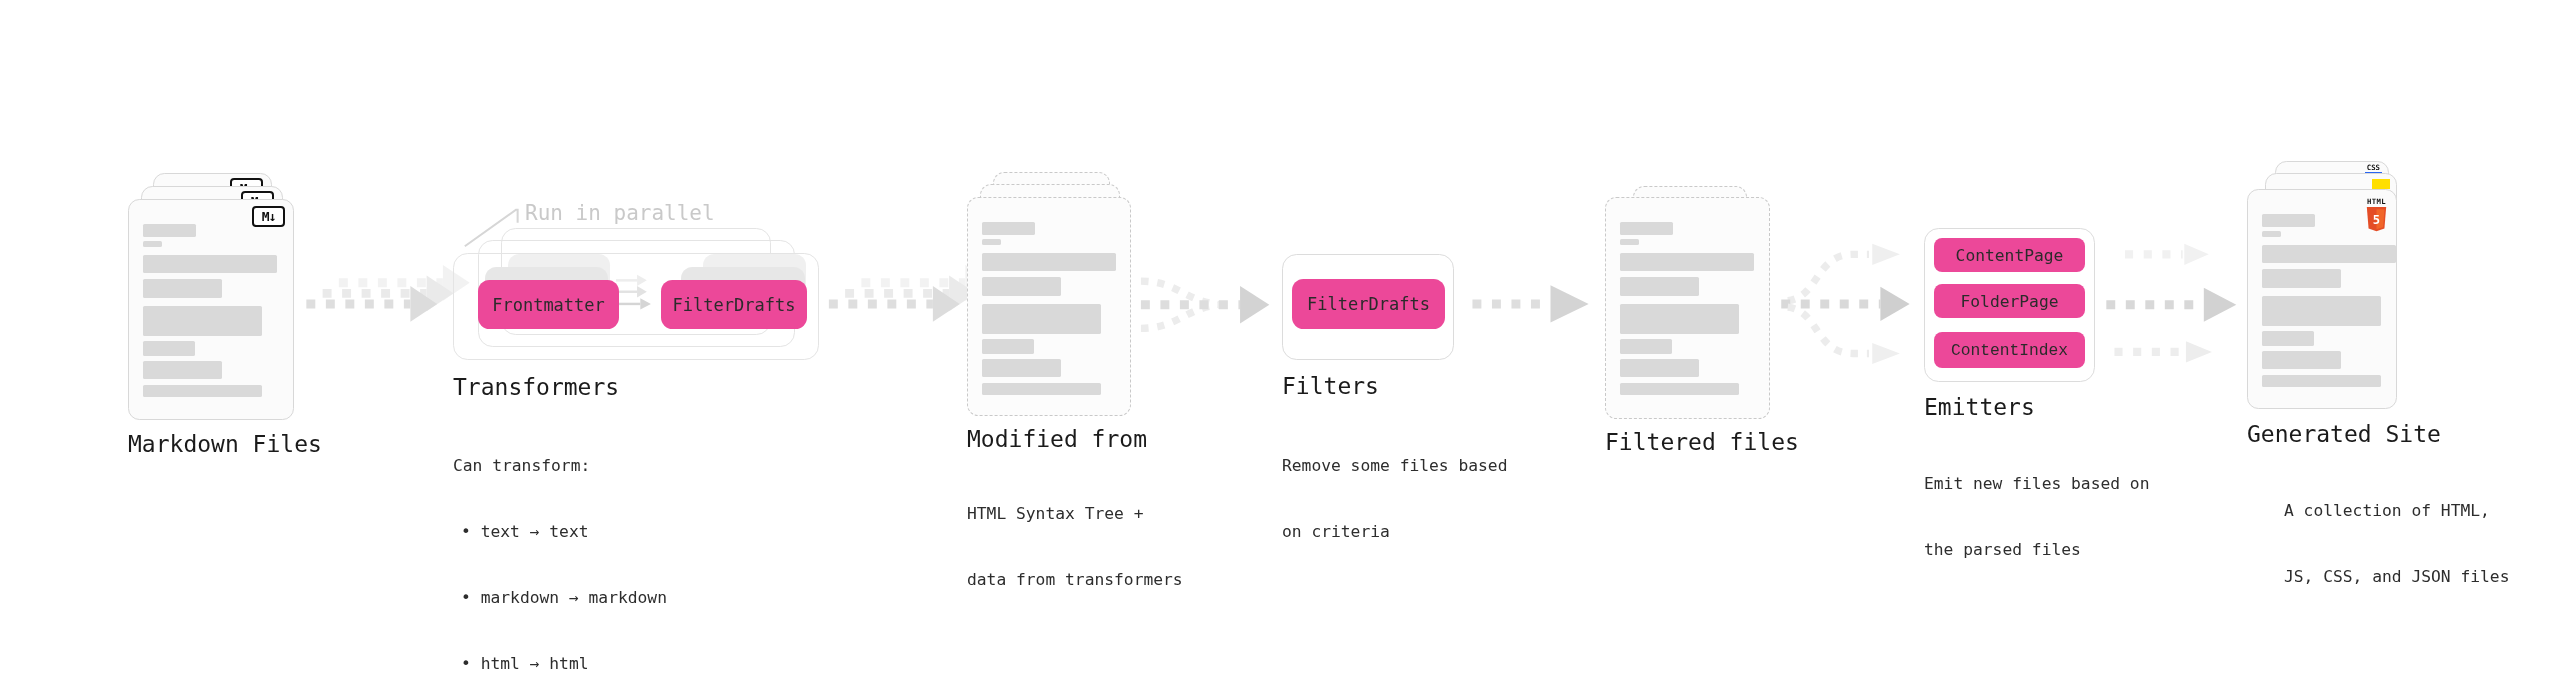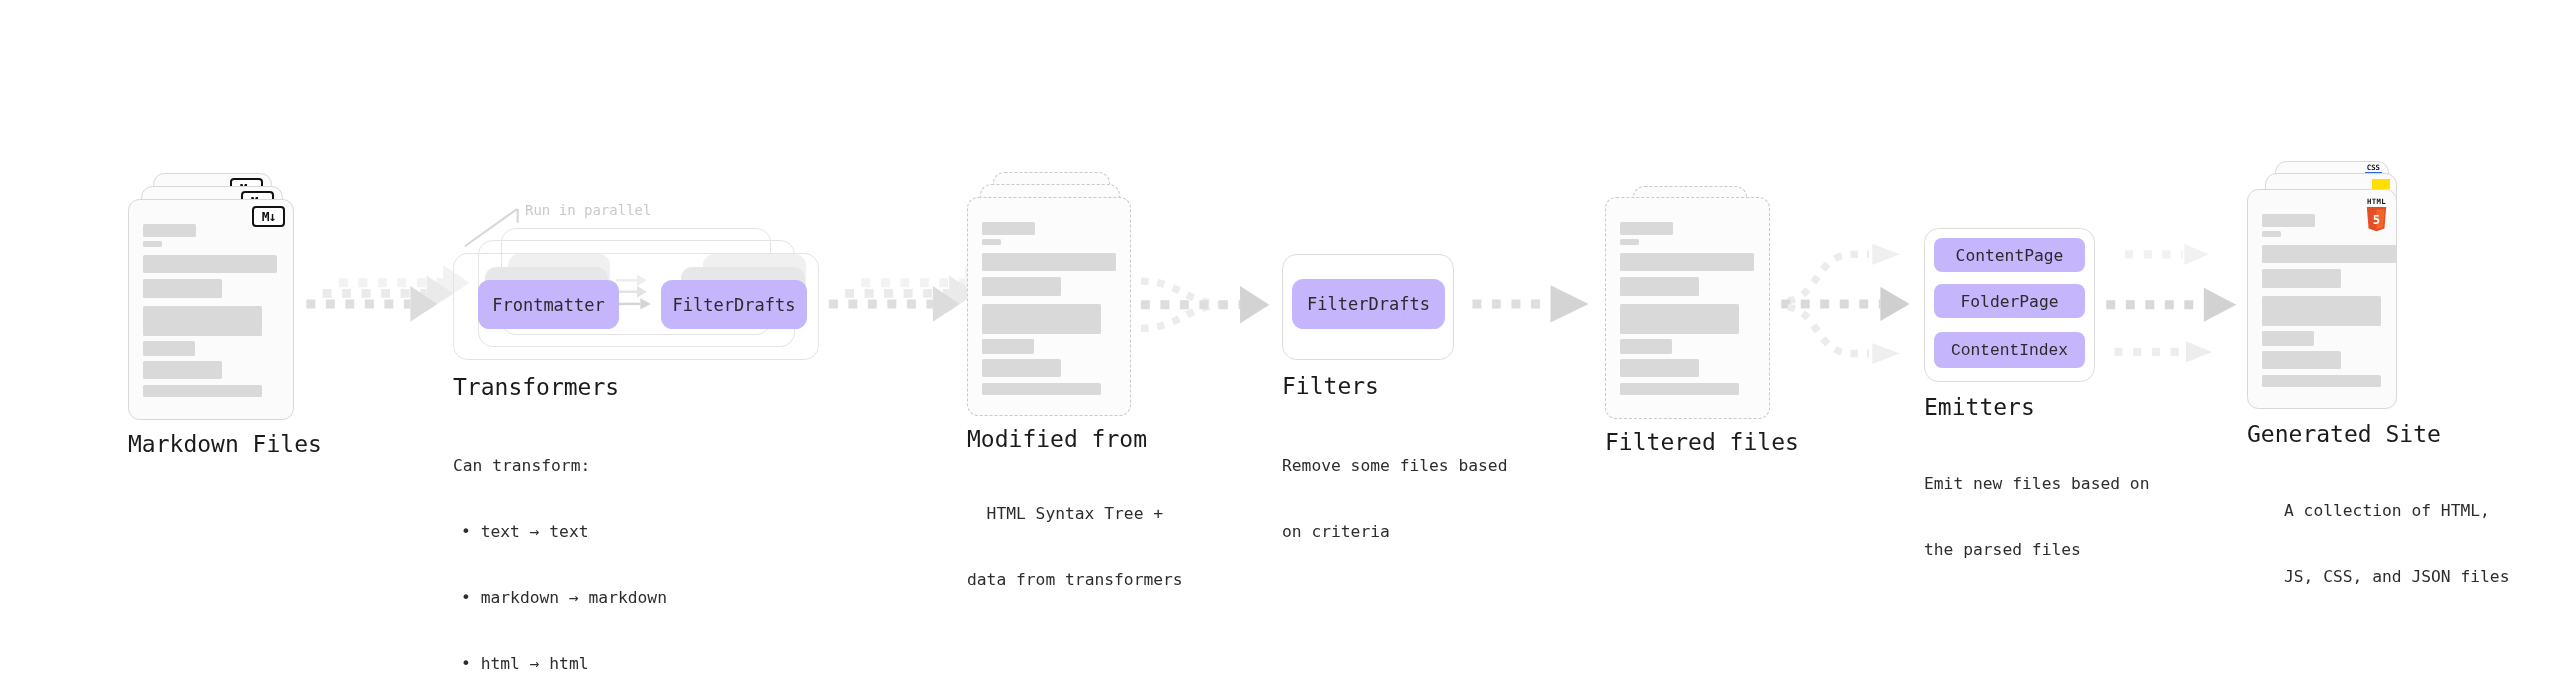--- a/index.html
+++ b/index.html
@@ -12,31 +12,31 @@
   .dl{fill:none;stroke-width:11;stroke-dasharray:11 13;}
   .dl2{fill:none;stroke-width:10;stroke-dasharray:10 13;}
   .cv{fill:none;stroke:#ececec;stroke-width:9;stroke-dasharray:9 11;}
 
   .card{position:absolute;background:#fbfbfb;border:1.6px solid #d8d8d8;border-radius:11.4px;box-sizing:border-box;}
   .card.dashed{border-style:dashed;border-color:#c9c9c9;background:#fcfcfc;}
 
   .frame{position:absolute;border:1.6px solid #e4e4e4;border-radius:14.6px;box-sizing:border-box;background:transparent;}
   .frame.strong{border-color:#dcdcdc;background:#ffffff;}
 
-  .gbox{position:absolute;background:#c4b5fd;border-radius:11.4px;display:flex;align-items:center;justify-content:center;
+  .gbox{position:absolute;background:#ec4899;border-radius:11.4px;display:flex;align-items:center;justify-content:center;
         font-size:17px;color:#2b2b2b;box-sizing:border-box;white-space:pre;}
   .gbox.sm{border-radius:8.1px;font-size:16.3px;}
   .ghost{position:absolute;border-radius:11.4px;}
   .g1{background:#e7e7e7;}
   .g2{background:#f0f0f0;}
 
   .label{position:absolute;font-size:23px;color:#1b1b1b;line-height:1.05;white-space:pre;}
   .desc{position:absolute;font-size:16.3px;color:#2d2d2d;line-height:22px;white-space:pre;}
   .desc .indent{padding-left:8.1px;}
-  .annotation{position:absolute;font-size:14px;color:#c9c9c9;line-height:1;white-space:pre;}
+  .annotation{position:absolute;font-size:21px;color:#c9c9c9;line-height:1;white-space:pre;}
 
   .skel{position:absolute;inset:0;}
   .skel i{position:absolute;background:#d9d9d9;border-radius:1.6px;left:14px;display:block;}
   .skel i:nth-of-type(1){top:24.4px;width:53px;height:12.2px;}
   .skel i:nth-of-type(2){top:41px;width:18.7px;height:5.7px;}
   .skel i:nth-of-type(3){top:55px;width:134px;height:18px;}
   .skel i:nth-of-type(4){top:79px;width:79px;height:18.7px;}
   .skel i:nth-of-type(5){top:106px;width:119px;height:30px;}
   .skel i:nth-of-type(6){top:141px;width:52px;height:15.4px;}
   .skel i:nth-of-type(7){top:161px;width:79px;height:18px;}
@@ -176,21 +176,21 @@
           <i></i>
           <i></i>
           <i></i>
           <i></i>
           <i></i>
           <i></i>
           <i></i>
         </div>
     </div>
     <div class="label" style="left:967px;top:427px;">Modified from</div>
-    <div class="desc" style="left:967px;top:459px;text-align:center;">
+    <div class="desc" style="left:967px;top:459px;">
       <div>HTML Syntax Tree +</div>
       <div>data from transformers</div>
     </div>
   </section>
 
   <section>
     <div class="frame strong" style="left:1282px;top:254px;width:172px;height:106px;"></div>
     <div class="gbox" style="left:1292px;top:279px;width:153px;height:50px;">FilterDrafts</div>
     <div class="label" style="left:1282px;top:374px;">Filters</div>
     <div class="desc" style="left:1282px;top:411px;">

